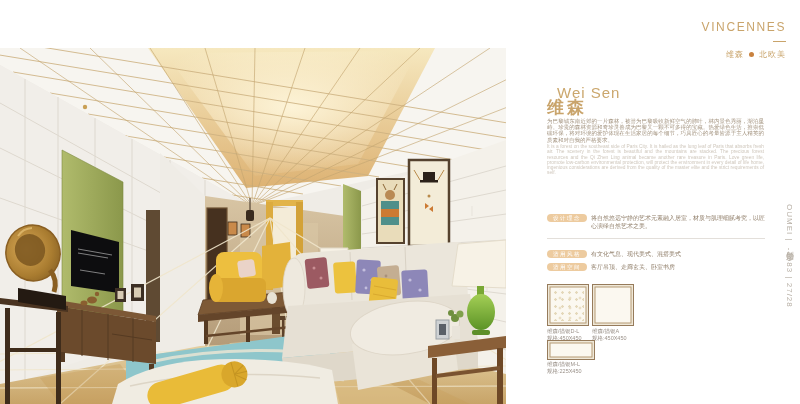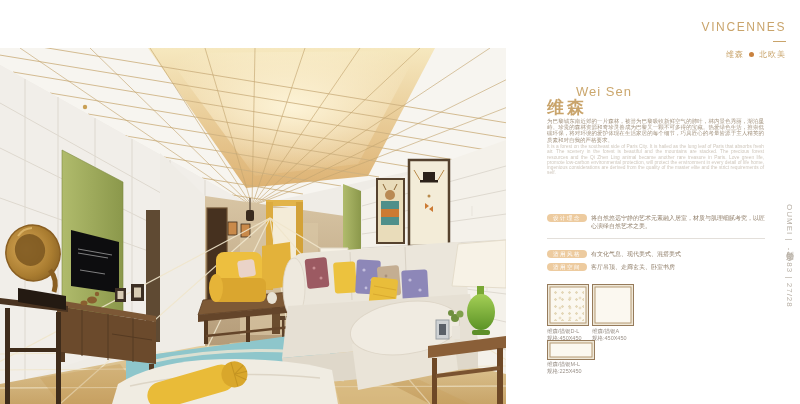--- a/index.html
+++ b/index.html
@@ -8,21 +8,21 @@
   
   .photo{position:absolute;left:0;top:48px;width:506px;height:356px;background:#efece6;overflow:hidden;}
   .photo svg{display:block;}
   
   .brand-block{position:absolute;top:20px;right:14px;text-align:right;}
   .brand-name{font-size:12px;letter-spacing:1.6px;color:#C9A46B;}
   .brand-divider{width:13px;height:1px;background:#C9A46B;margin:7px 0 7px auto;}
   .brand-sub{display:flex;align-items:center;justify-content:flex-end;gap:5px;font-size:8px;color:#C9A46B;letter-spacing:1px;}
   .brand-dot{width:5px;height:5px;border-radius:50%;background:#C9823F;}
   .logo-badge{position:absolute;left:546px;top:35px;width:47px;height:47px;}
-  .title-en{position:absolute;left:576px;top:84px;font-size:13px;letter-spacing:1px;color:#CBA76D;}
+  .title-en{position:absolute;left:557px;top:84px;font-size:15px;letter-spacing:1px;color:#CBA76D;}
   .title-cn{position:absolute;left:547px;top:96px;font-size:17px;font-weight:bold;letter-spacing:3px;color:#C9A46B;}
   .desc-cn{position:absolute;left:547px;top:118px;width:217px;font-size:5.5px;line-height:6.2px;
            color:#A3937F;text-align:justify;}
   .desc-en{position:absolute;left:547px;top:144px;width:217px;font-size:4.8px;line-height:5.3px;
            color:#CFC7BC;text-align:justify;}
   .info-row{position:absolute;left:547px;width:218px;display:flex;gap:4px;align-items:flex-start;}
   .pill{flex:none;background:#EDCB9F;color:#ffffff;font-size:5.5px;line-height:8px;padding:0 6px;
         border-radius:5px;letter-spacing:1.5px;}
   .info-text{flex:1;font-size:6px;line-height:8px;color:#8F7D68;text-align:justify;}
   .panel-divider{position:absolute;left:547px;top:238px;width:218px;height:1px;background:#E3DFDA;}

